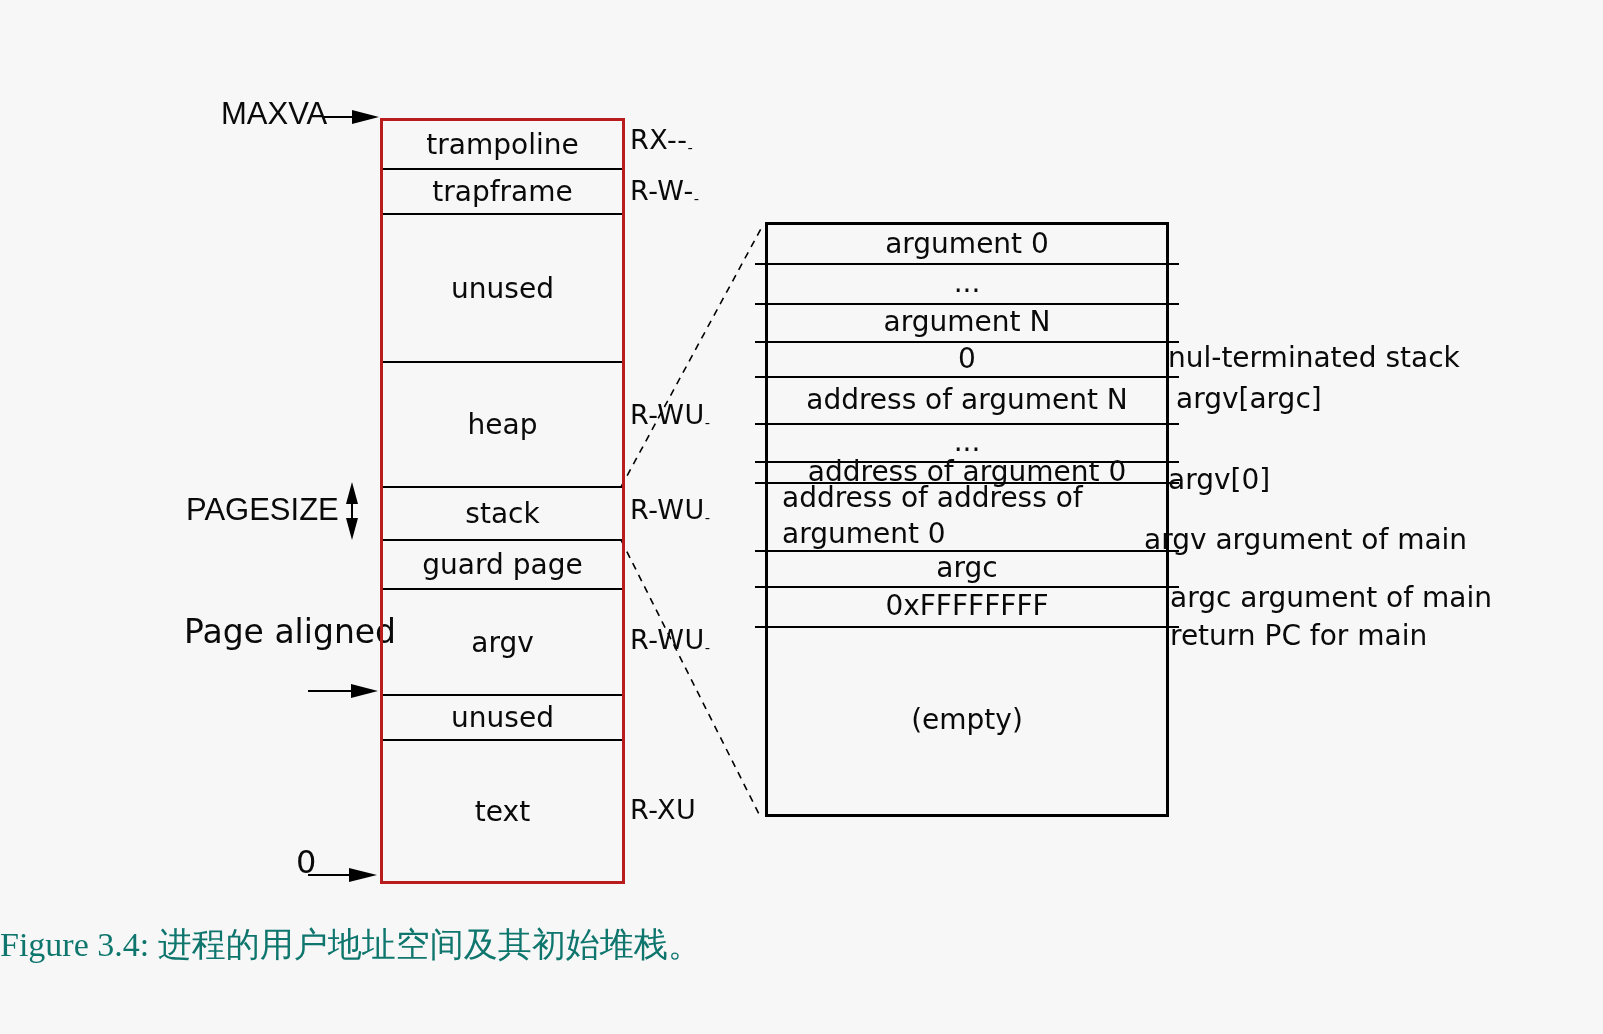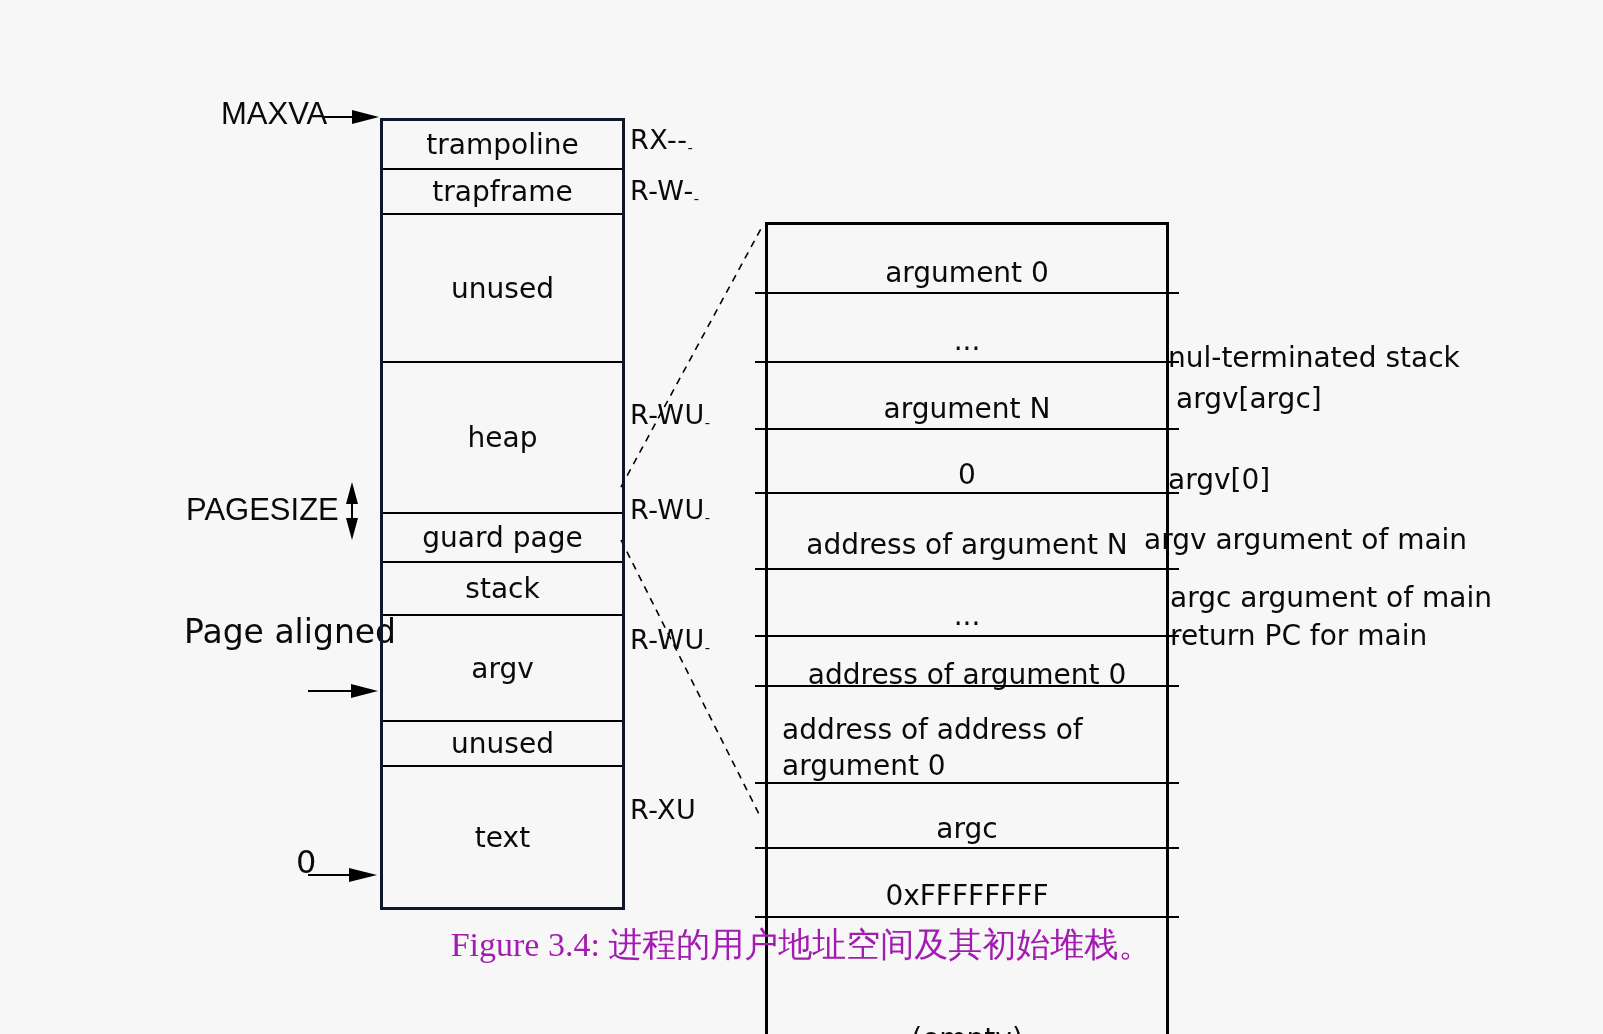--- a/index.html
+++ b/index.html
@@ -6,21 +6,21 @@
   body{
     width:1603px;height:1034px;position:relative;overflow:hidden;
     background:#f7f7f7;
     font-family:"DejaVu Sans",sans-serif;
     color:#0a0a0a;
   }
   .abs{position:absolute;}
   
   .membox{
     left:380px;top:118px;width:239px;
-    border:3px solid #0f172a;
+    border:3px solid #b91c1c;
     box-sizing:content-box;
   }
   .mrow{
     box-sizing:border-box;
     border-bottom:2px solid #000;
     display:flex;align-items:center;justify-content:center;
     font-size:28px;
   }
   .mrow:last-child{border-bottom:none;}
   
@@ -31,37 +31,37 @@
   
   .stackbox{
     left:765px;top:222px;width:398px;
     border:3px solid #000;
     box-sizing:content-box;
   }
   .srow{
     position:relative;
     box-sizing:border-box;
     display:flex;align-items:center;justify-content:center;
-    font-size:28px;line-height:36px;margin-top:29px;
+    font-size:28px;line-height:36px;
   }
   .srow.sep::after{
     content:"";position:absolute;left:-13px;right:-13px;bottom:-2px;height:2px;
     background:#000;
   }
   .srow.leftalign{justify-content:flex-start;padding-left:14px;padding-right:20px;}
   
   .annot{font-size:28px;white-space:nowrap;}
   
   .mono{font-family:Liberation Sans, sans-serif;}
   .lbl{white-space:nowrap;}
   
   .caption{
-    left:0;top:922px;width:100%;text-align:center;
+    left:0;top:922px;width:100%;
     font-family:"Liberation Serif","DejaVu Serif",serif;
-    font-size:34px;color:#a21caf;
+    font-size:34px;color:#0f766e;
   }
   svg.overlay{position:absolute;left:0;top:0;pointer-events:none;}
 </style>
 </head>
 <body>
 
 <svg class="overlay" width="1603" height="1034" viewBox="0 0 1603 1034">
 
   <g stroke="#000" fill="#000">
     <line x1="322" y1="117" x2="356" y2="117" stroke-width="2"></line>
@@ -96,28 +96,28 @@
 <div class="abs membox">
   <div class="mrow" style="height:49px">
       <span>trampoline</span>
     </div>
   <div class="mrow" style="height:45px">
       <span>trapframe</span>
     </div>
   <div class="mrow" style="height:148px">
       <span>unused</span>
     </div>
-  <div class="mrow" style="height:151px">
+  <div class="mrow" style="height:125px">
       <span>heap</span>
+    </div>
+  <div class="mrow" style="height:53px">
+      <span>stack</span>
     </div>
   <div class="mrow" style="height:49px">
       <span>guard page</span>
-    </div>
-  <div class="mrow" style="height:53px">
-      <span>stack</span>
     </div>
   <div class="mrow" style="height:106px">
       <span>argv</span>
     </div>
   <div class="mrow" style="height:45px">
       <span>unused</span>
     </div>
   <div class="mrow" style="height:140px">
       <span>text</span>
     </div>

